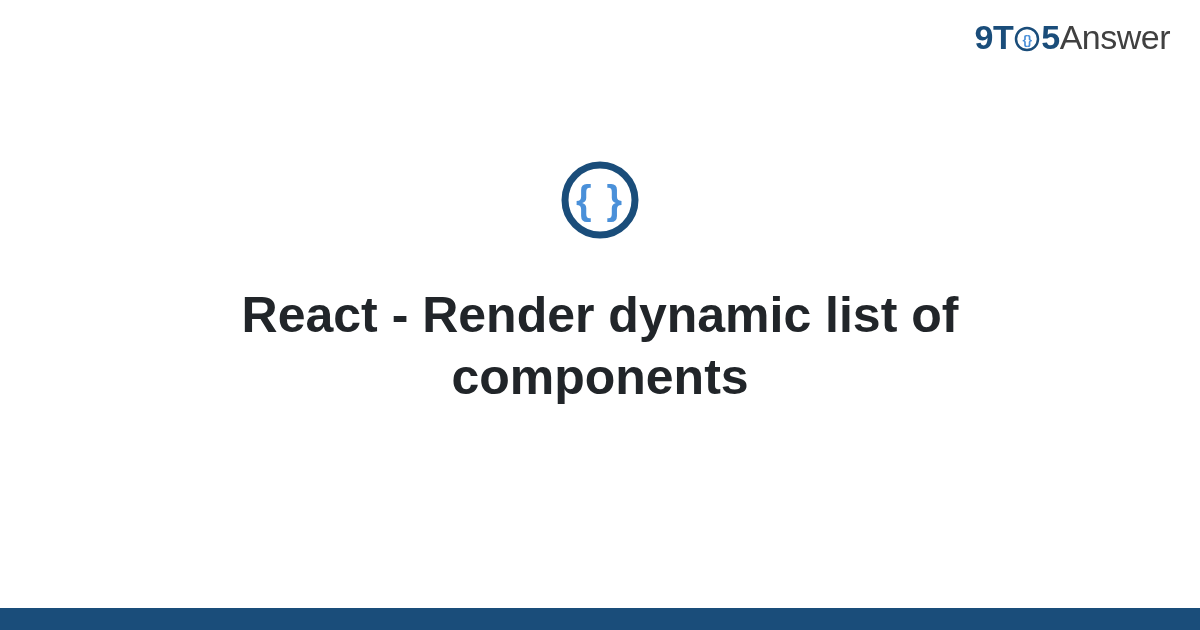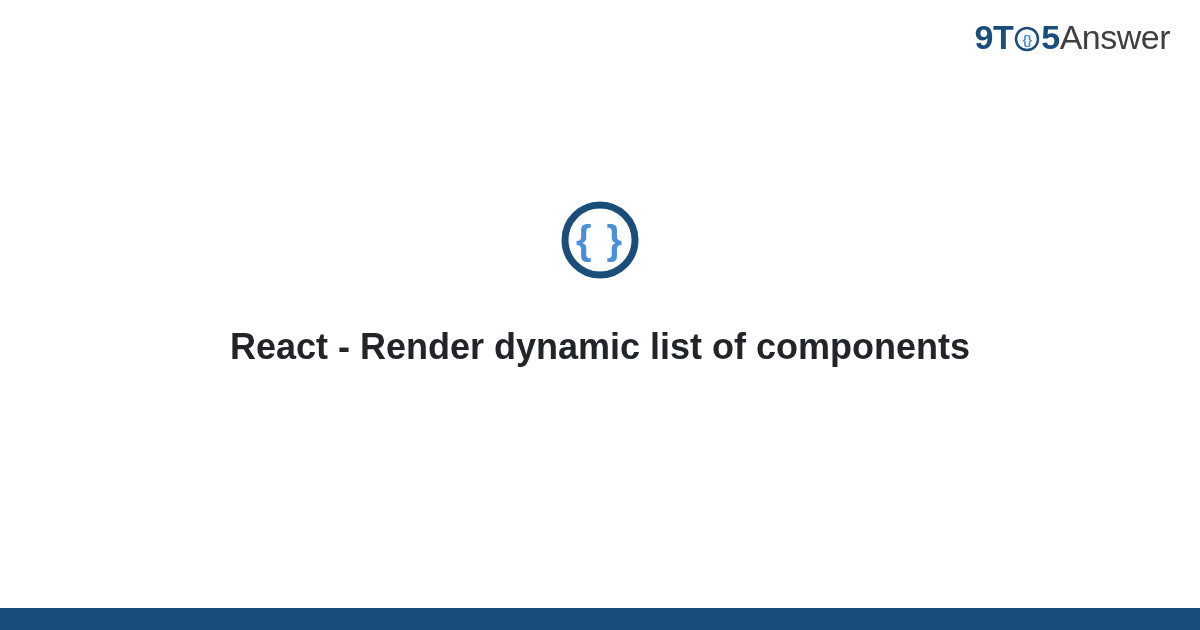--- a/index.html
+++ b/index.html
@@ -55,21 +55,21 @@
       flex-direction: column;
       align-items: center;
       justify-content: center;
       padding: 0 60px;
     }
     .braces-icon {
       margin-bottom: 40px;
       margin-top: -40px;
     }
     .title {
-      font-size: 36px;
+      font-size: 50px;
       font-weight: 700;
       color: #212529;
       text-align: center;
       line-height: 1.25;
       max-width: 900px;
     }
     .footer-bar {
       position: absolute;
       bottom: 0;
       left: 0;

